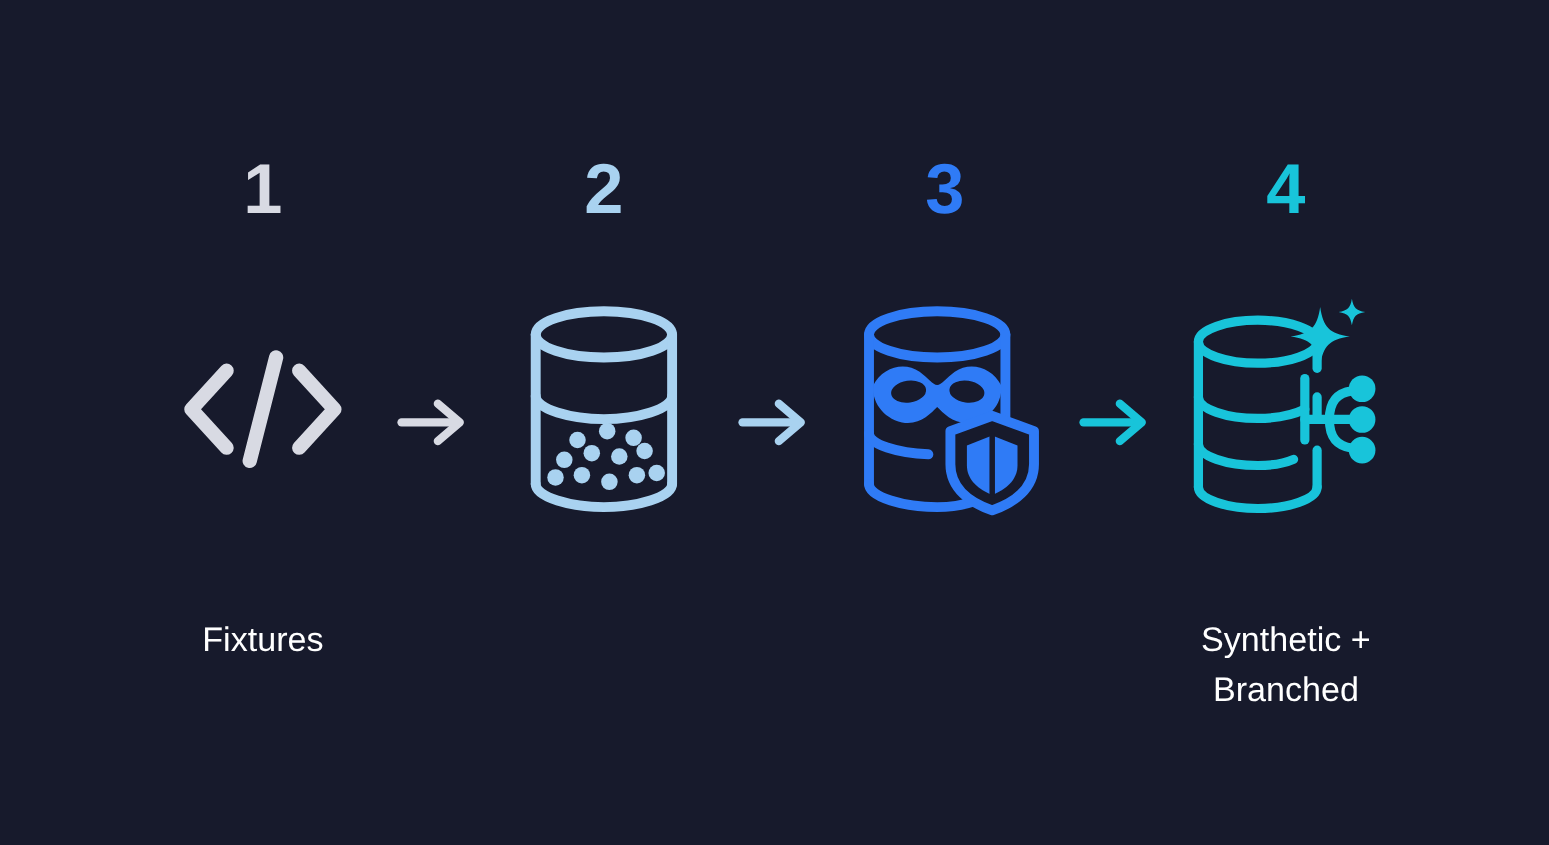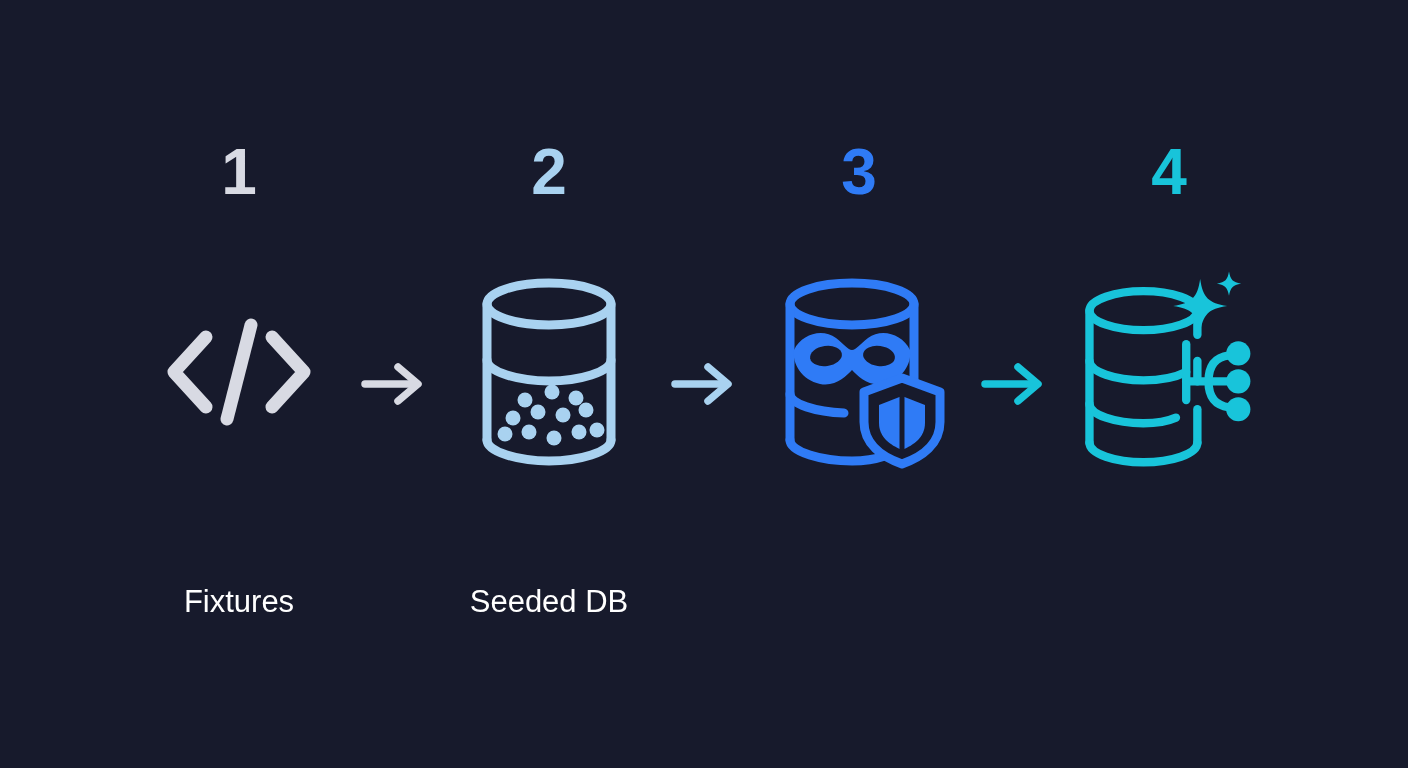--- a/index.html
+++ b/index.html
@@ -63,21 +63,20 @@
     position: absolute;
     top: 560px;
     left: -20px;
     width: 240px;
     text-align: center;
     font-size: 31px;
     font-weight: 400;
     color: #ffffff;
     line-height: 1.45;
     white-space: pre-line;
-    margin-top: 20px;
   }
   .arrow {
     position: relative;
     width: 110px;
     flex: 0 0 110px;
   }
   .arrow-inner {
     position: absolute;
     top: 352px;
     left: 0;
@@ -135,21 +134,20 @@
             <circle cx="104" cy="143" r="7.5"></circle>
             <circle cx="127" cy="138" r="7.5"></circle>
             <circle cx="46" cy="162" r="7.5"></circle>
             <circle cx="70" cy="160" r="7.5"></circle>
             <circle cx="95" cy="166" r="7.5"></circle>
             <circle cx="120" cy="160" r="7.5"></circle>
             <circle cx="138" cy="158" r="7.5"></circle>
           </g>
         </svg>
       </div>
-      <div class="step-label">Seeded DB</div>
     </div>
 
     <div class="arrow">
       <div class="arrow-inner">
         <svg width="68" height="50" viewBox="0 0 68 50" fill="none" aria-hidden="true">
           <path d="M5 25 H56" stroke="#a9d2f0" stroke-width="7.5" stroke-linecap="round"></path>
           <path d="M38 8 L58 25 L38 42" stroke="#a9d2f0" stroke-width="7.5" stroke-linecap="round" stroke-linejoin="round"></path>
         </svg>
       </div>
     </div>
@@ -215,16 +213,18 @@
             <circle cx="182" cy="92" r="13"></circle>
             <circle cx="182" cy="122" r="13"></circle>
             <circle cx="182" cy="152" r="13"></circle>
           </g>
           <g fill="#18c4da">
             <path d="M141 12 C144 32 150 38 170 41 C150 44 144 50 141 70 C138 50 132 44 112 41 C132 38 138 32 141 12 Z"></path>
             <path d="M172 4 C173.6 13 176 15.4 185 17 C176 18.6 173.6 21 172 30 C170.4 21 168 18.6 159 17 C168 15.4 170.4 13 172 4 Z"></path>
           </g>
         </svg>
       </div>
+      <div class="step-label">Synthetic +
+Branched</div>
     </div>
 
   </div>
 </div>
 
 </body></html>

